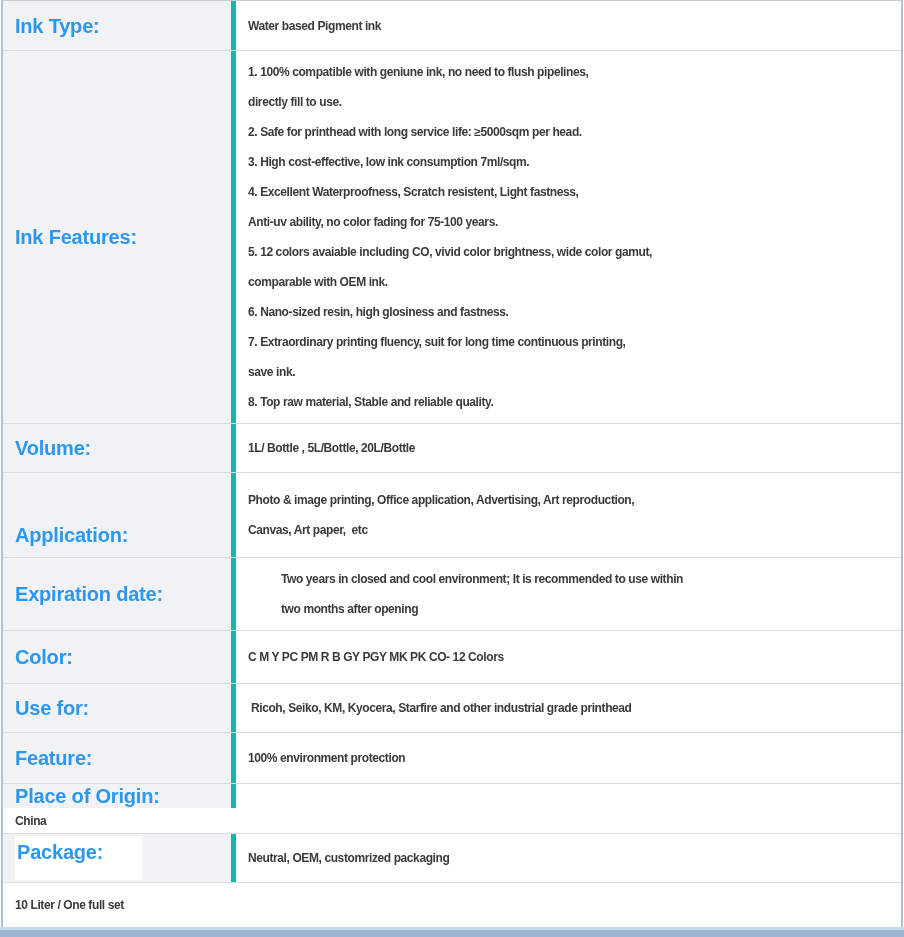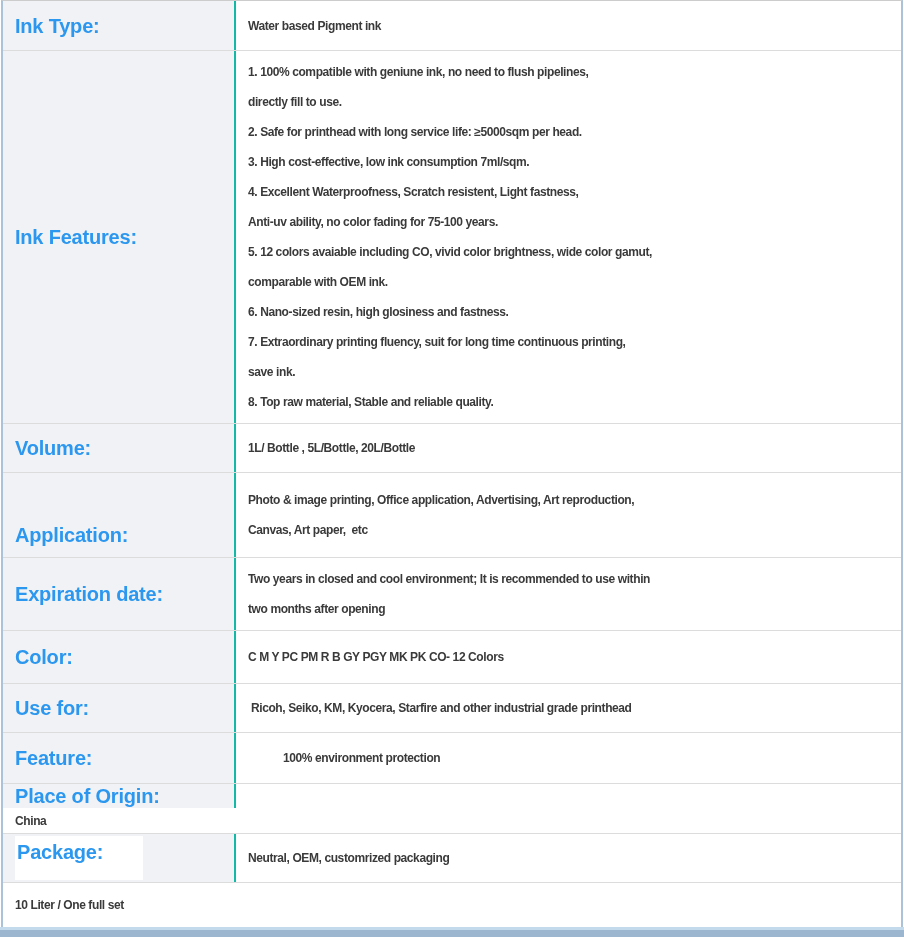--- a/index.html
+++ b/index.html
@@ -24,31 +24,31 @@
     display:flex;
     width:100%;
     border-bottom:1px solid #dcdcdc;
   }
   .row:last-child{ border-bottom:none; }
   
   .row:nth-child(1){ height:50px; }
   .row:nth-child(2){ height:373px; }
   .row:nth-child(3){ height:49px; }
   .row:nth-child(4){ height:85px; }
-  .row:nth-child(5){ height:73px; }
+  .row:nth-child(5){ height:73px;gap:33px; }
   .row:nth-child(6){ height:53px; }
   .row:nth-child(7){ height:49px; }
-  .row:nth-child(8){ height:51px;gap:35px; }
+  .row:nth-child(8){ height:51px; }
   .row:nth-child(9){ height:50px;flex-direction:column; }
   .row:nth-child(10){ height:49px; }
   .row:nth-child(11){ height:44px; }
   .lcell{
     width:233px; min-width:233px;
     background:var(--labelbg,#f1f2f6);
-    border-right:2px solid #14b8a6;
+    border-right:5px solid #14b8a6;
     display:flex; align-items:center;
     padding-left:12px;
   }
   
   .row:nth-child(4) .lcell{ align-items:flex-end; padding-bottom:10px; }
   .label{
     color:var(--accent,#2b97ef);
     font-size:20px; font-weight:700;
     letter-spacing:-0.2px;
     line-height:1.2;

